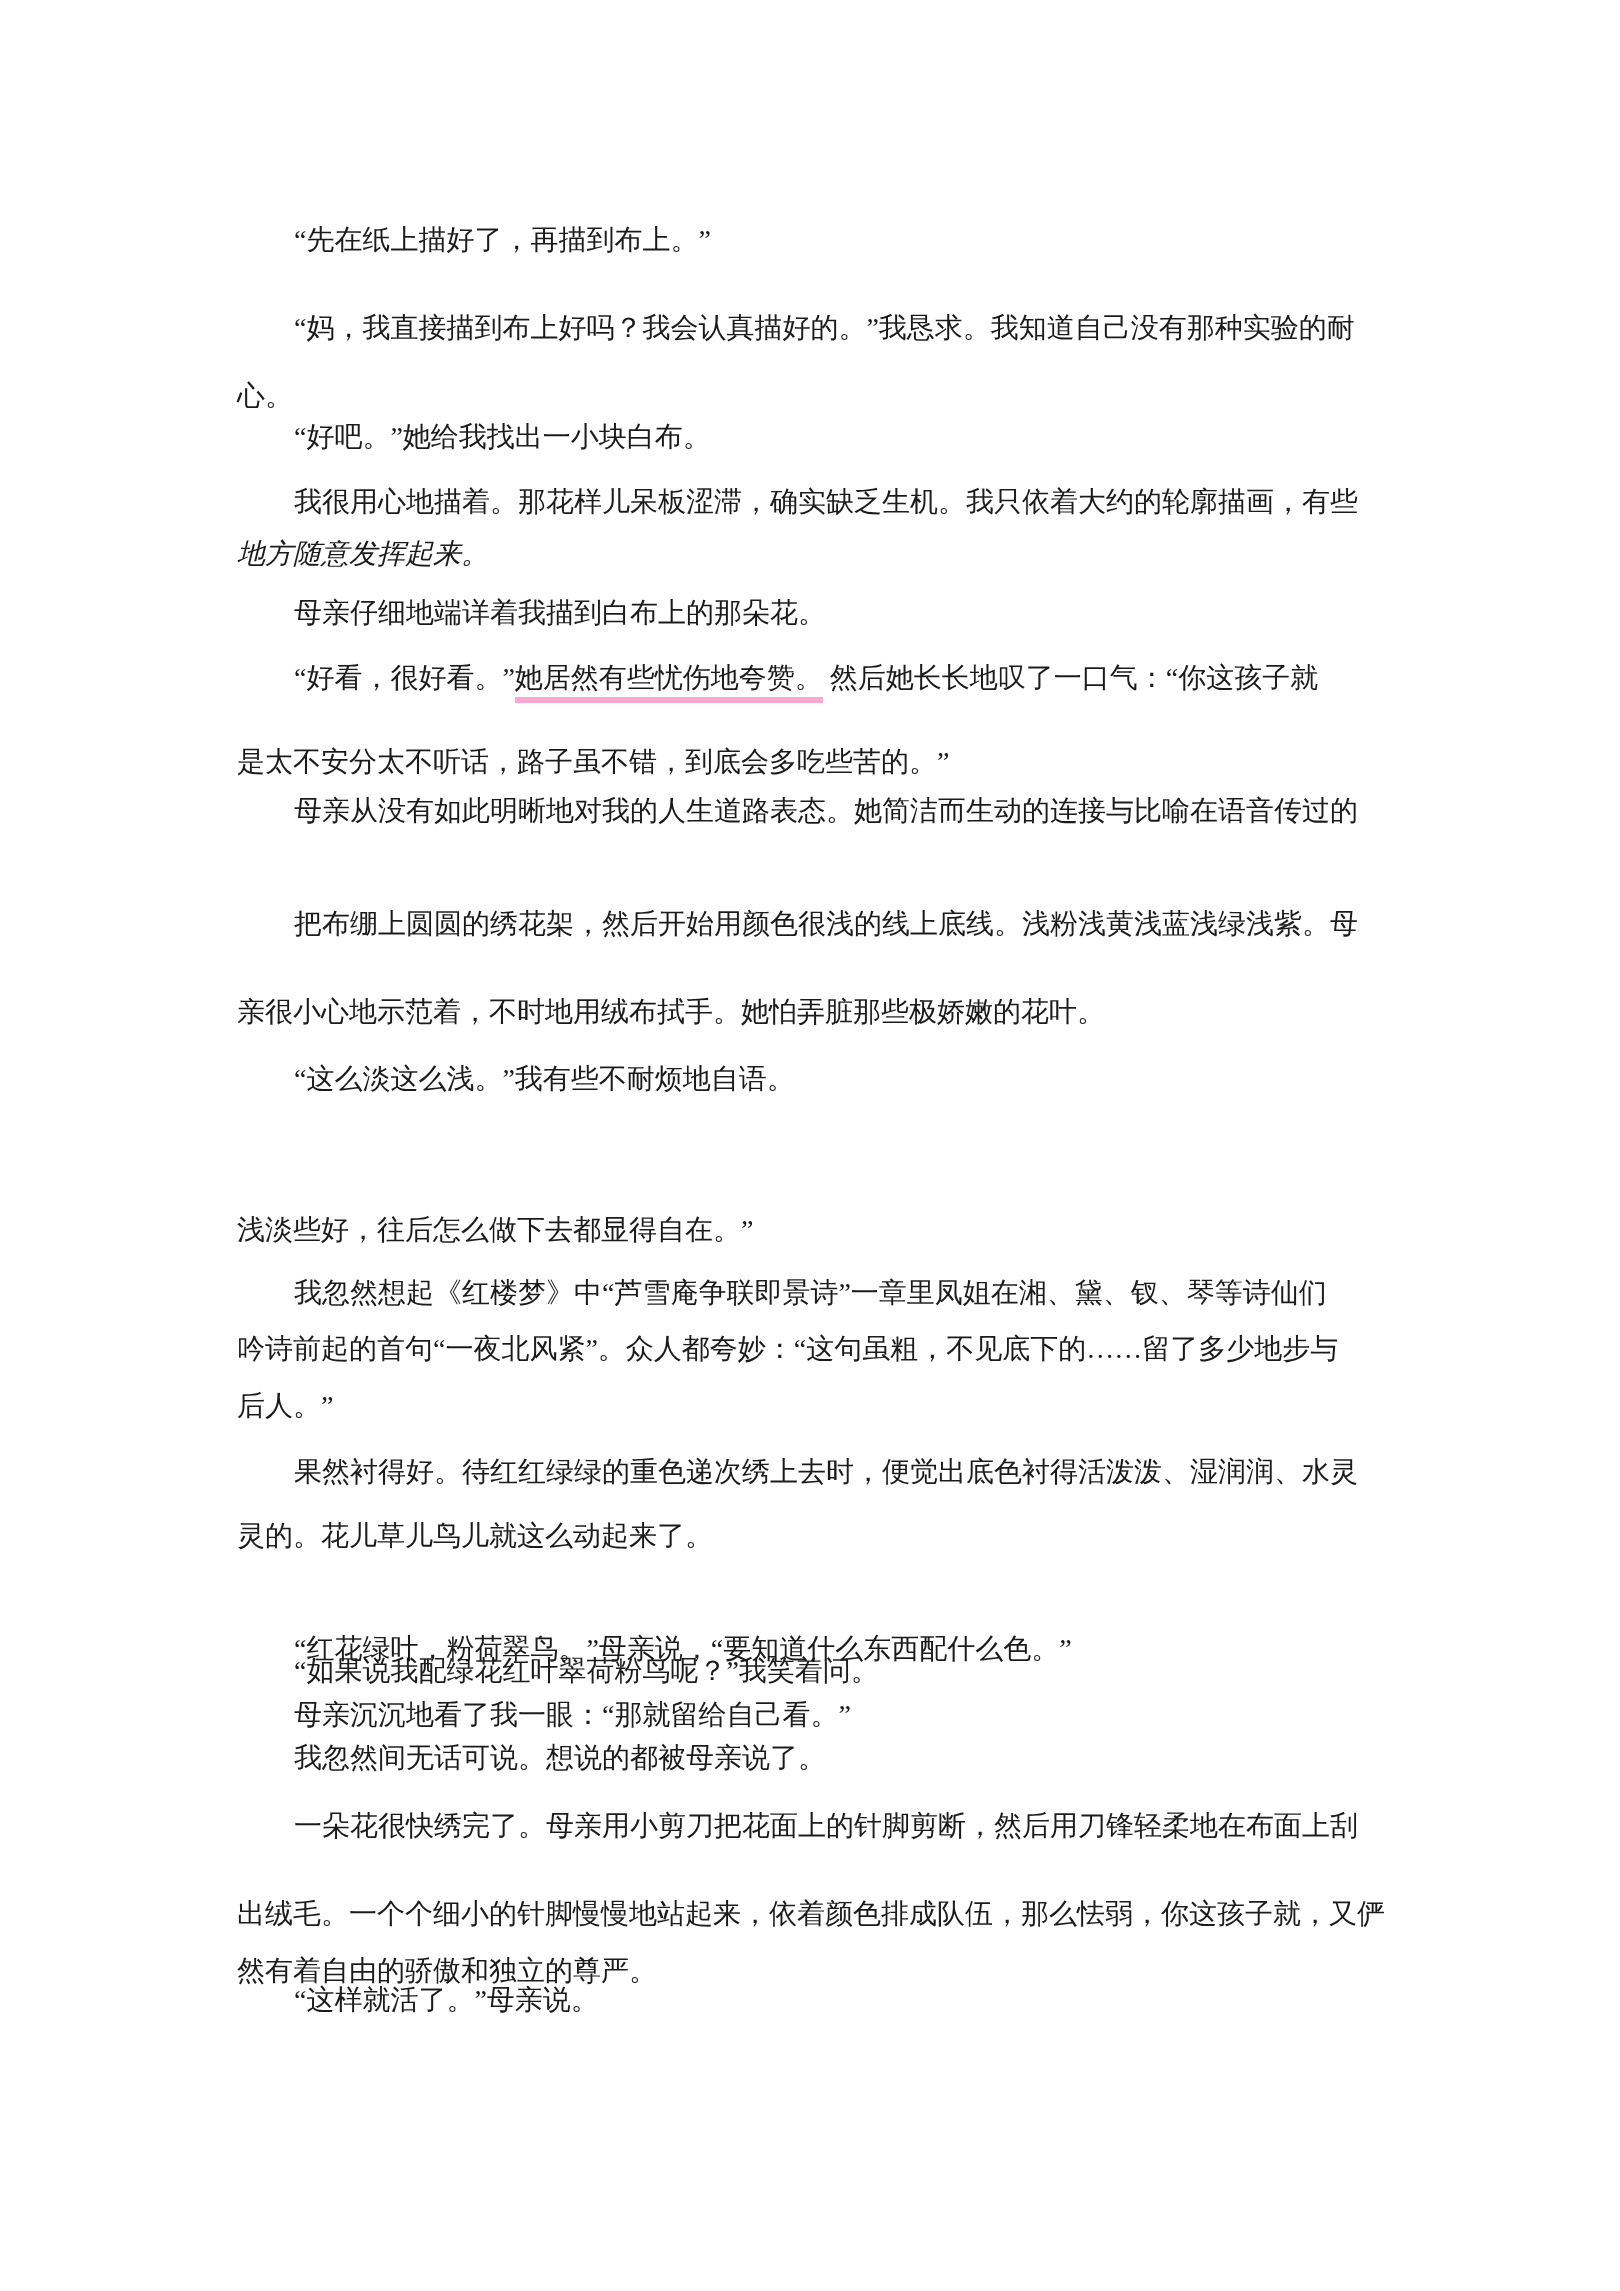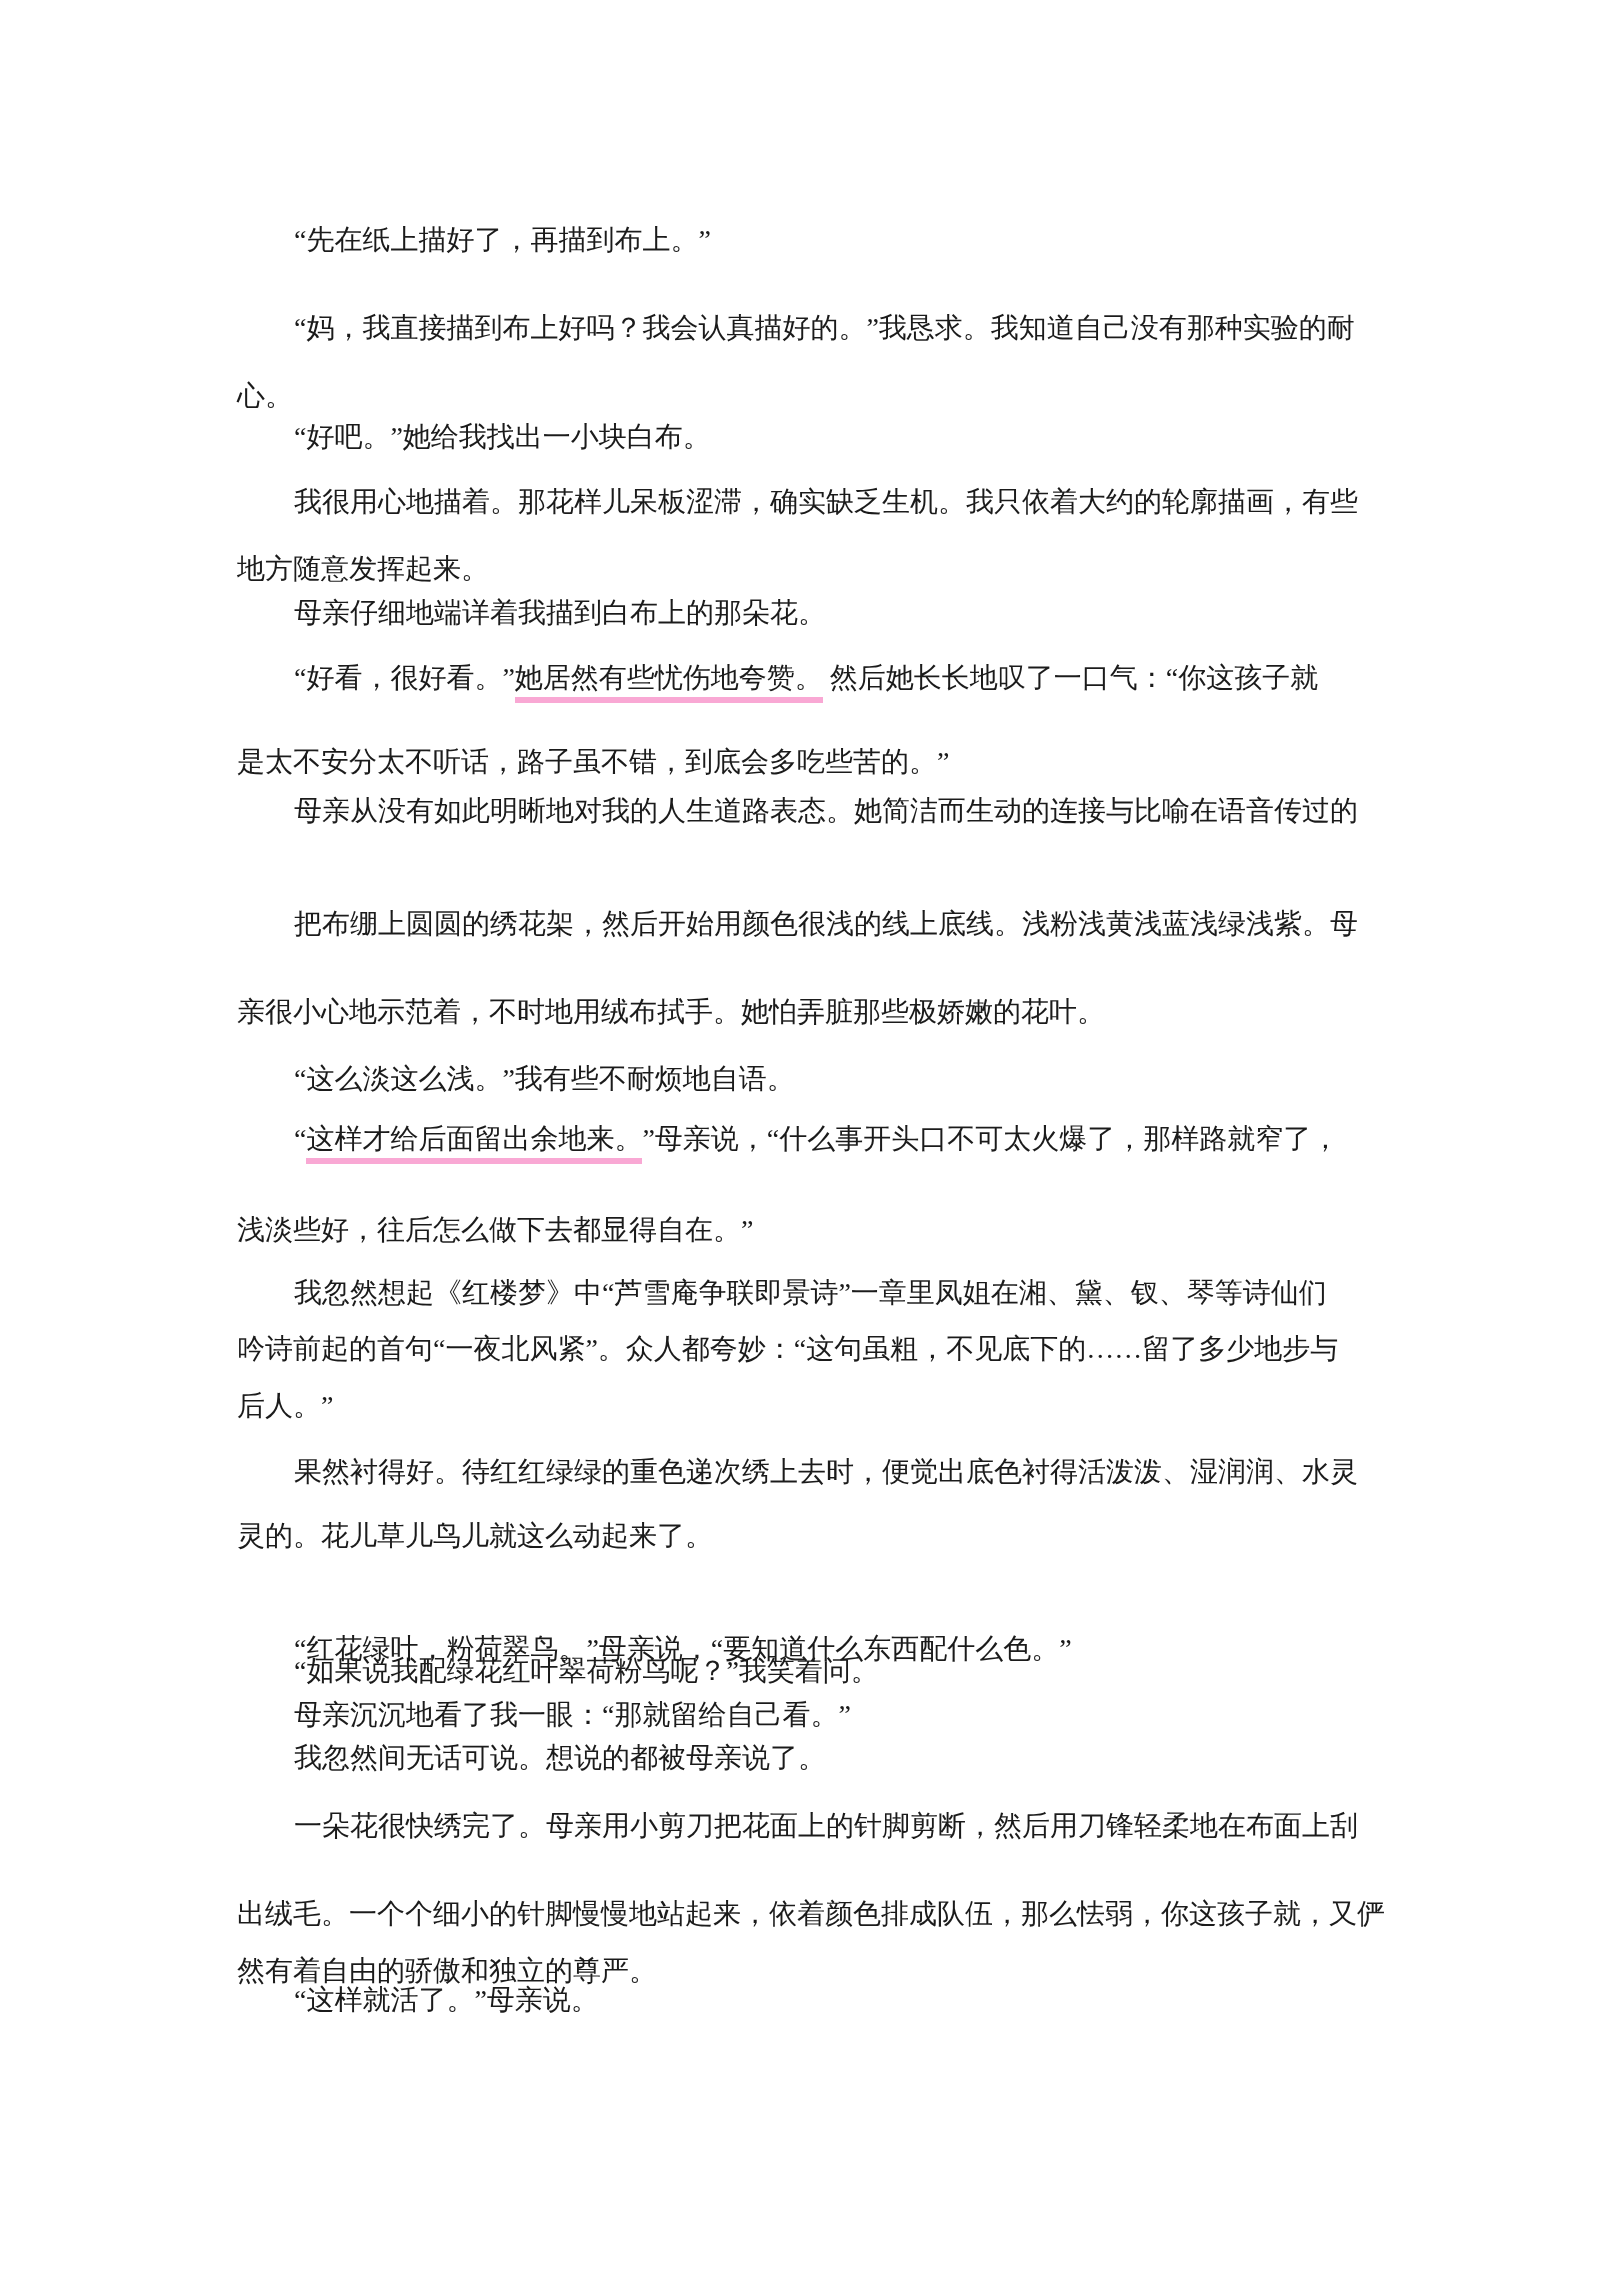--- a/index.html
+++ b/index.html
@@ -35,29 +35,28 @@
 </style>
 </head>
 <body>
 
 <div id="page" style="background: rgb(255, 255, 255); color: rgb(27, 27, 27);">
     <div class="line indent" style="top: 222px;"><span class="seg">“先在纸上描好了，再描到布上。”</span></div>
     <div class="line indent" style="top: 310px;"><span class="seg">“妈，我直接描到布上好吗？我会认真描好的。”我恳求。我知道自己没有那种实验的耐</span></div>
     <div class="line" style="top: 378px;"><span class="seg">心。</span></div>
     <div class="line indent" style="top: 419px;"><span class="seg">“好吧。”她给我找出一小块白布。</span></div>
     <div class="line indent" style="top: 484px;"><span class="seg">我很用心地描着。那花样儿呆板涩滞，确实缺乏生机。我只依着大约的轮廓描画，有些</span></div>
-    <div class="line" style="top: 551px;"><span class="seg">地方随意发挥起来。</span></div>
+    <div class="line" style="top: 536px; font-style: italic;"><span class="seg">地方随意发挥起来。</span></div>
     <div class="line indent" style="top: 595px;"><span class="seg">母亲仔细地端详着我描到白布上的那朵花。</span></div>
     <div class="line indent" style="top: 660px;"><span class="seg">“好看，很好看。”</span><span class="seg u">她居然有些忧伤地夸赞。</span><span class="seg"> 然后她长长地叹了一口气：“你这孩子就</span></div>
     <div class="line" style="top: 744px;"><span class="seg">是太不安分太不听话，路子虽不错，到底会多吃些苦的。”</span></div>
     <div class="line indent" style="top: 793px;"><span class="seg">母亲从没有如此明晰地对我的人生道路表态。她简洁而生动的连接与比喻在语音传过的</span></div>
     <div class="line indent" style="top: 906px;"><span class="seg">把布绷上圆圆的绣花架，然后开始用颜色很浅的线上底线。浅粉浅黄浅蓝浅绿浅紫。母</span></div>
     <div class="line" style="top: 994px;"><span class="seg">亲很小心地示范着，不时地用绒布拭手。她怕弄脏那些极娇嫩的花叶。</span></div>
     <div class="line indent" style="top: 1061px;"><span class="seg">“这么淡这么浅。”我有些不耐烦地自语。</span></div>
-    <div class="line indent" style="top: 1121px;"><span class="seg">“</span><span class="seg u">这样才给后面留出余地来。</span><span class="seg">”母亲说，“什么事开头口不可太火爆了，那样路就窄了，</span></div>
     <div class="line" style="top: 1212px;"><span class="seg">浅淡些好，往后怎么做下去都显得自在。”</span></div>
     <div class="line indent" style="top: 1275px;"><span class="seg">我忽然想起《红楼梦》中“芦雪庵争联即景诗”一章里凤姐在湘、黛、钗、琴等诗仙们</span></div>
     <div class="line" style="top: 1331px;"><span class="seg">吟诗前起的首句“一夜北风紧”。众人都夸妙：“这句虽粗，不见底下的……留了多少地步与</span></div>
     <div class="line" style="top: 1388px;"><span class="seg">后人。”</span></div>
     <div class="line indent" style="top: 1454px;"><span class="seg">果然衬得好。待红红绿绿的重色递次绣上去时，便觉出底色衬得活泼泼、湿润润、水灵</span></div>
     <div class="line" style="top: 1518px;"><span class="seg">灵的。花儿草儿鸟儿就这么动起来了。</span></div>
     <div class="line indent" style="top: 1587px; margin-top: 44px;"><span class="seg">“红花绿叶，粉荷翠鸟。”母亲说，“要知道什么东西配什么色。”</span></div>
     <div class="line indent" style="top: 1653px;"><span class="seg">“如果说我配绿花红叶翠荷粉鸟呢？”我笑着问。</span></div>
     <div class="line indent" style="top: 1697px;"><span class="seg">母亲沉沉地看了我一眼：“那就留给自己看。”</span></div>
     <div class="line indent" style="top: 1740px;"><span class="seg">我忽然间无话可说。想说的都被母亲说了。</span></div>

